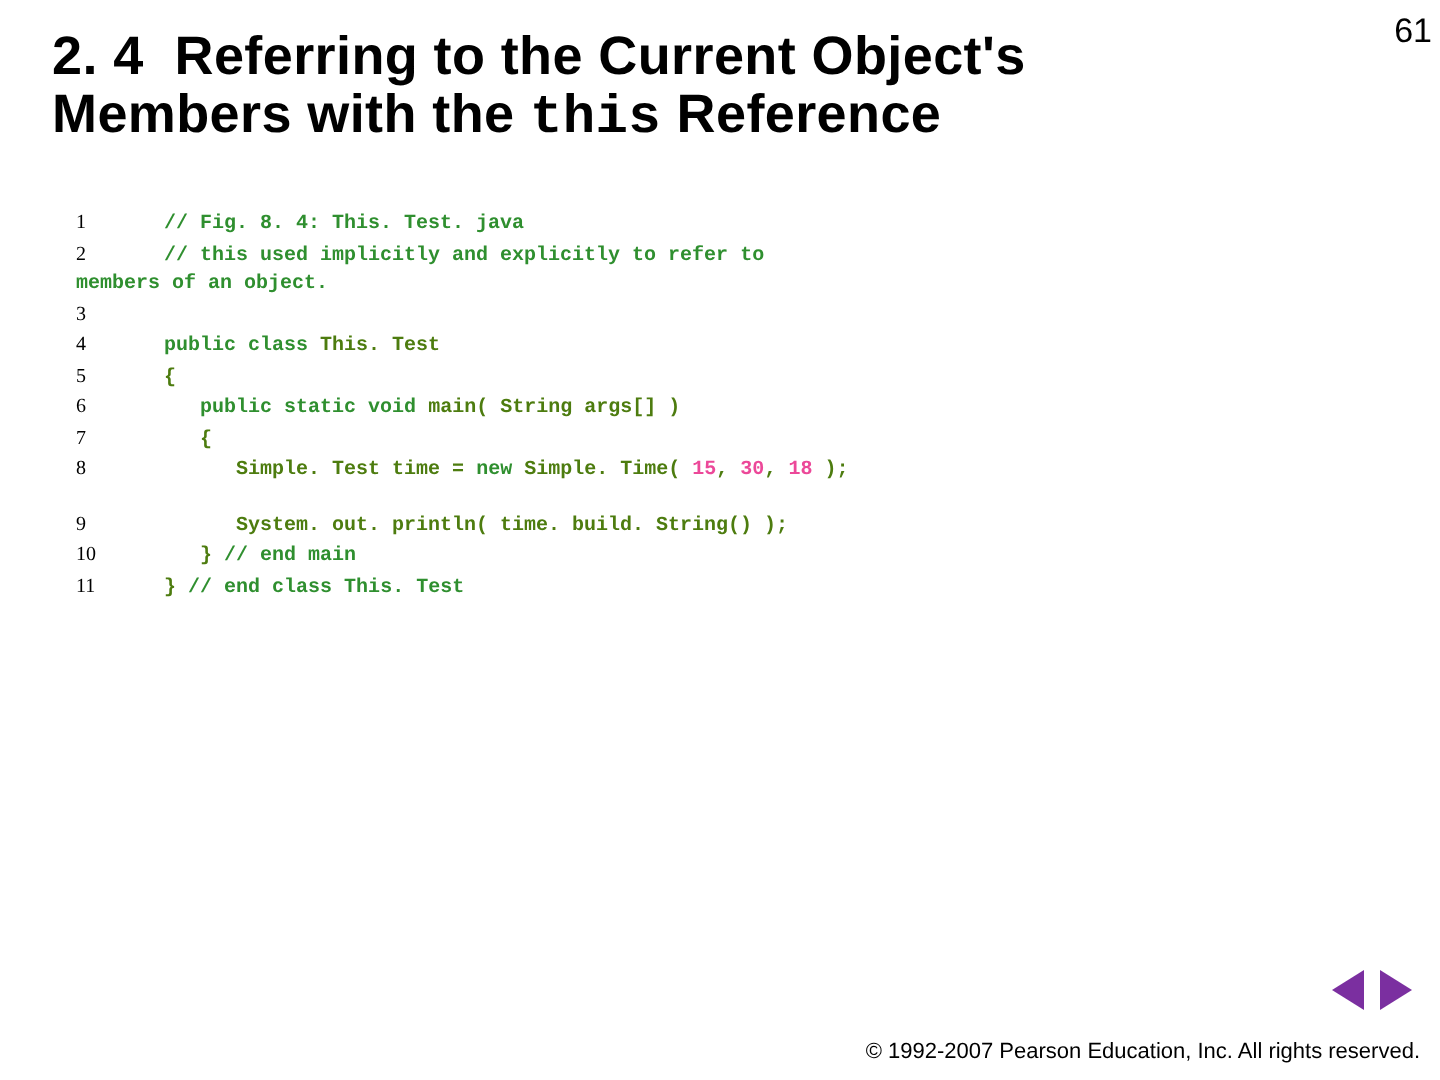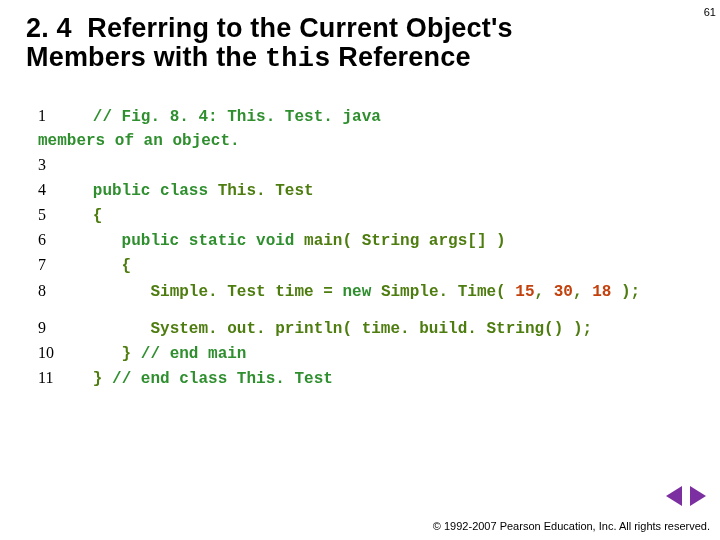--- a/index.html
+++ b/index.html
@@ -1,26 +1,26 @@
 <!DOCTYPE html>
 <html><head>
 <meta charset="utf-8">
 <style>
   html,body{margin:0;padding:0}
   body{width:720px;height:540px;background:#fff;font-family:Georgia,"Times New Roman",serif;color:#000;position:relative;overflow:hidden}
   .wrap{padding:14px 26px 0 26px}
-  .pagenum{position:absolute;top:6px;right:4px;font-family:Arial,Helvetica,sans-serif;font-size:11px}
+  .pagenum{position:absolute;top:6px;right:4px;font-family:Arial,Helvetica,sans-serif;font-size:17px}
   .heading{font-family:Arial,Helvetica,sans-serif;font-size:27px;font-weight:400;line-height:1.08;margin:0 0 30px 0;max-width:520px;letter-spacing:.2px}
   .heading b{font-weight:700}
   .heading code{font-family:"Courier New",Courier,monospace;font-size:27px}
-  .code{font-family:"Courier New",Courier,monospace;font-size:16px;font-weight:700;line-height:1.45;padding-left:12px}
+  .code{font-family:"Courier New",Courier,monospace;font-size:10px;font-weight:700;line-height:1.45;padding-left:12px}
   .n{display:inline-block;width:26px;color:#000;font-family:Georgia,"Times New Roman",serif;font-weight:400}
   .c{color:#2f8f2f}
   .k{color:#2f8f2f}
-  .v{color:#c2410c}
+  .v{color:#ec4899}
   .plain{color:#4d7c0f}
   .footer{position:absolute;bottom:8px;right:10px;font-family:Liberation Sans, sans-serif;font-size:11px}
   .nav{position:absolute;bottom:30px;right:12px}
   .nav span{display:inline-block;width:0;height:0;border-top:10px solid transparent;border-bottom:10px solid transparent;margin:0 2px}
   .nav .prev{border-right:16px solid #7b2fa0}
   .nav .next{border-left:16px solid #7b2fa0}
 </style>
 </head>
 <body>
 
@@ -30,20 +30,21 @@
 
   <h1 class="heading">
     <b>2. 4</b>
     &nbsp;<b>Referring to the Current Object's Members with the</b>
     <b><code>this</code></b>
     <b>Reference</b>
   </h1>
 
   <div class="code">
     <div><span class="n">1</span>&nbsp;&nbsp;&nbsp;<span class="c">// Fig. 8. 4: This. Test. java</span></div>
+    <div><span class="n">2</span>&nbsp;&nbsp;&nbsp;<span class="c">// this used implicitly and explicitly to refer to</span></div>
     <div><span class="c">members of an object.</span></div>
     <div><span class="n">3</span></div>
     <div><span class="n">4</span>&nbsp;&nbsp;&nbsp;<span class="k">public class</span> <span class="plain">This. Test</span></div>
     <div><span class="n">5</span>&nbsp;&nbsp;&nbsp;<span class="plain">{</span></div>
     <div><span class="n">6</span>&nbsp;&nbsp;&nbsp;&nbsp;&nbsp;&nbsp;<span class="k">public static void</span> <span class="plain">main( String args[] )</span></div>
     <div><span class="n">7</span>&nbsp;&nbsp;&nbsp;&nbsp;&nbsp;&nbsp;<span class="plain">{</span></div>
     <div><span class="n">8</span>&nbsp;&nbsp;&nbsp;&nbsp;&nbsp;&nbsp;&nbsp;&nbsp;&nbsp;<span class="plain">Simple. Test time =</span> <span class="k">new</span> <span class="plain">Simple. Time(</span> <span class="v">15</span><span class="plain">,</span> <span class="v">30</span><span class="plain">,</span> <span class="v">18</span> <span class="plain">);</span></div>
   </div>
 
   <div style="height:12px"></div>

